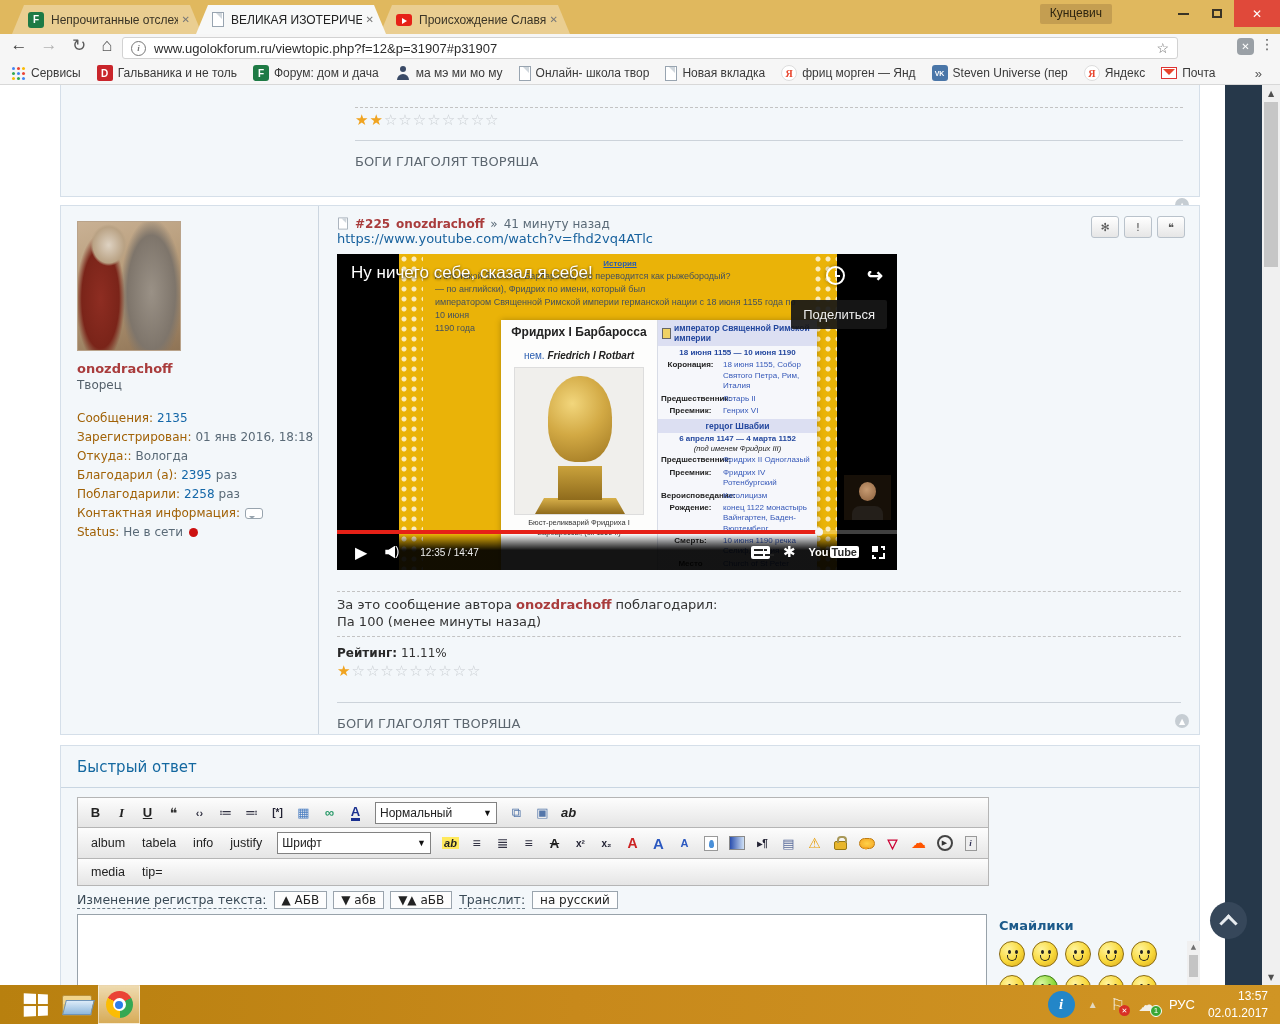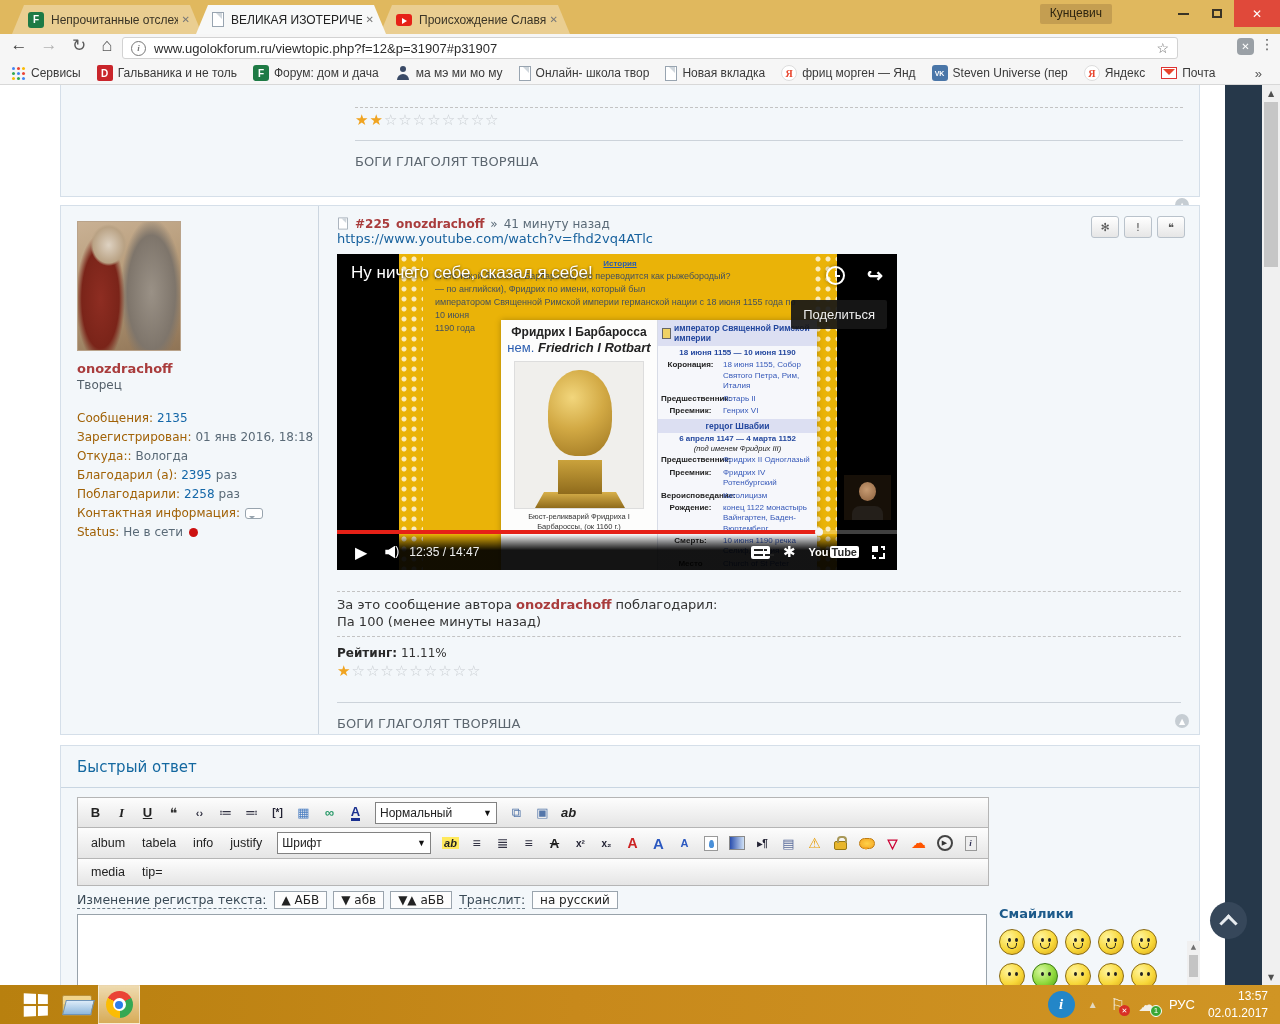--- a/index.html
+++ b/index.html
@@ -124,21 +124,21 @@
   .lace{position:absolute;top:0;width:24px;height:100%;
     background:radial-gradient(circle 2px at 5px 5px,rgba(255,255,255,.75) 2px,transparent 3px);background-size:10px 10px}
   .lace.r{right:0}.lace.l{left:0}
   .vintro{position:absolute;left:36px;top:4px;width:370px;font-size:9px;color:#45515c;line-height:1.45}
   .vhist{text-align:center;font-size:8px}
   .vhist span{color:#2a5db0;text-decoration:underline;font-weight:bold}
   .wiki{position:absolute;left:102px;top:66px;width:316px;height:250px;background:#fdfdfc;
     box-shadow:0 0 6px rgba(0,0,0,.25);display:flex}
   .wleft{width:156px;padding:5px 4px 9px;text-align:center}
   .wtitle{font-size:12px;font-weight:bold;color:#222}
-  .wsub{font-size:13px;color:#222;margin-top:1px}
+  .wsub{font-size:10px;color:#222;margin-top:11px}
   .wsub b{color:#2a5db0;font-weight:normal}
   .wsub i{font-style:italic;font-weight:bold}
   .bust{margin:6px auto 0;width:130px;height:148px;background:#f0efec;border:1px solid #ddd;position:relative}
   .bust::before{content:"";position:absolute;left:33px;top:8px;width:64px;height:86px;border-radius:48% 48% 42% 42%;
     background:radial-gradient(circle at 38% 32%,#f2d67c 0%,#d2a944 45%,#9c741f 100%)}
   .bust::after{content:"";position:absolute;left:43px;bottom:14px;width:44px;height:34px;
     background:linear-gradient(#caa23c,#8f6b1c)}
   .bust .base{position:absolute;left:20px;bottom:0;width:90px;height:16px;
     background:linear-gradient(#d8b04a,#8f6b1c);clip-path:polygon(10% 0,90% 0,100% 100%,0 100%)}
   .bcap{font-size:7.5px;color:#333;margin-top:3px;line-height:1.3}
@@ -168,21 +168,21 @@
   .pbar{position:absolute;left:0;bottom:36px;width:100%;height:4px;background:rgba(255,255,255,.25)}
   .pfill{height:100%;background:#e62117;position:relative}
   .pfill::after{content:"";position:absolute;right:-4px;top:-2px;width:8px;height:8px;border-radius:50%;background:#f5f5f5}
   .vctrl{position:absolute;left:0;bottom:0;width:100%;height:36px;display:flex;align-items:center;
     background:linear-gradient(to top,rgba(0,0,0,.92) 55%,rgba(0,0,0,0));color:#fff}
   .vplay{margin-left:18px;font-size:16px}
   .vol{margin-left:18px;width:15px;height:13px;position:relative}
   .vol::before{content:"";position:absolute;left:0;top:0;width:10px;height:13px;background:#fff;
     clip-path:polygon(0 32%,32% 32%,100% 0,100% 100%,32% 68%,0 68%)}
   .vol::after{content:")";position:absolute;left:10px;top:-2px;color:#fff;font-size:12px}
-  .vtime{margin-left:9px;font-size:12px;color:#eee}
+  .vtime{margin-left:20px;font-size:10px;color:#eee}
   .vright{margin-left:auto;margin-right:12px;display:flex;align-items:center;gap:13px}
   .cc{width:19px;height:13px;background:#fff;border-radius:2px;position:relative}
   .cc::before{content:"";position:absolute;left:3px;top:3px;width:9px;height:2px;background:#222;box-shadow:0 5px 0 #222,11px 5px 0 #222}
   .cc::after{content:"";position:absolute;right:3px;top:3px;width:3px;height:2px;background:#222}
   .gear{font-size:15px}
   .ytlogo{display:flex;align-items:center;gap:1px;font-size:11px;font-weight:bold}
   .ytlogo .tube{background:#fff;color:#2a2a2a;border-radius:2px;padding:0 2px}
   .fs{width:13px;height:13px;position:relative}
   .fs::before{content:"";position:absolute;left:0;top:0;width:4px;height:4px;border-left:2px solid #fff;border-top:2px solid #fff;
     box-shadow:9px 0 0 -2px #fff inset}
@@ -231,21 +231,21 @@
   .i-bubble{width:16px;height:11px;background:radial-gradient(#ffd24a,#f5a623);border:1px solid #c07c10;border-radius:6px;position:relative}
   .i-bubble::after{content:"";position:absolute;left:3px;bottom:-5px;border:3px solid transparent;border-top-color:#f5a623}
   .i-play{width:16px;height:16px;border:2px solid #444;border-radius:50%;display:flex;align-items:center;justify-content:center;
     font-size:7px;color:#333}
   .i-doc{width:12px;height:15px;background:#eee;border:1px solid #999;font:italic bold 9px "Liberation Serif",serif;
     color:#335;display:flex;align-items:center;justify-content:center}
   .caserow{margin-top:5px;display:flex;align-items:center;gap:7px;font-size:12.5px;color:#3a4a56}
   .dashlink{border-bottom:1px dashed #6a7a86;padding-bottom:1px}
   .casebtn{border:1px solid #9aa4ad;background:#fdfdfd;padding:1px 7px;font-size:12px;color:#222}
   .replybox{margin-top:5px;width:910px;height:120px;border:1px solid #98a2aa;background:#fff;resize:none;outline:none}
-  .smilies{position:absolute;left:938px;top:160px;width:196px}
+  .smilies{position:absolute;left:938px;top:172px;width:196px}
   .smtitle{font-weight:bold;color:#1c5a8a;font-size:13px}
   .smrow{display:flex;gap:7px;margin-top:8px}
   .smiley{width:26px;height:26px;border-radius:50%;border:1px solid #8a6a10;position:relative;flex:none;
     background:radial-gradient(circle at 35% 30%,#fff49c,#f8d83a 55%,#d8a516)}
   .smiley.green{background:radial-gradient(circle at 35% 30%,#d8f8a0,#8ed83a 55%,#4a9a16);border-color:#3a7a10}
   .smiley .e{position:absolute;width:3px;height:4px;border-radius:50%;background:#222;top:8px;left:8px}
   .smiley .e2{left:15px}
   .smiley .m{position:absolute;left:7px;right:7px;top:13px;height:6px;border:1.5px solid #222;border-top:none;
     border-radius:0 0 10px 10px}
   .smscroll{position:absolute;left:1126px;top:195px;width:13px;height:48px;background:#f0f0f0}

